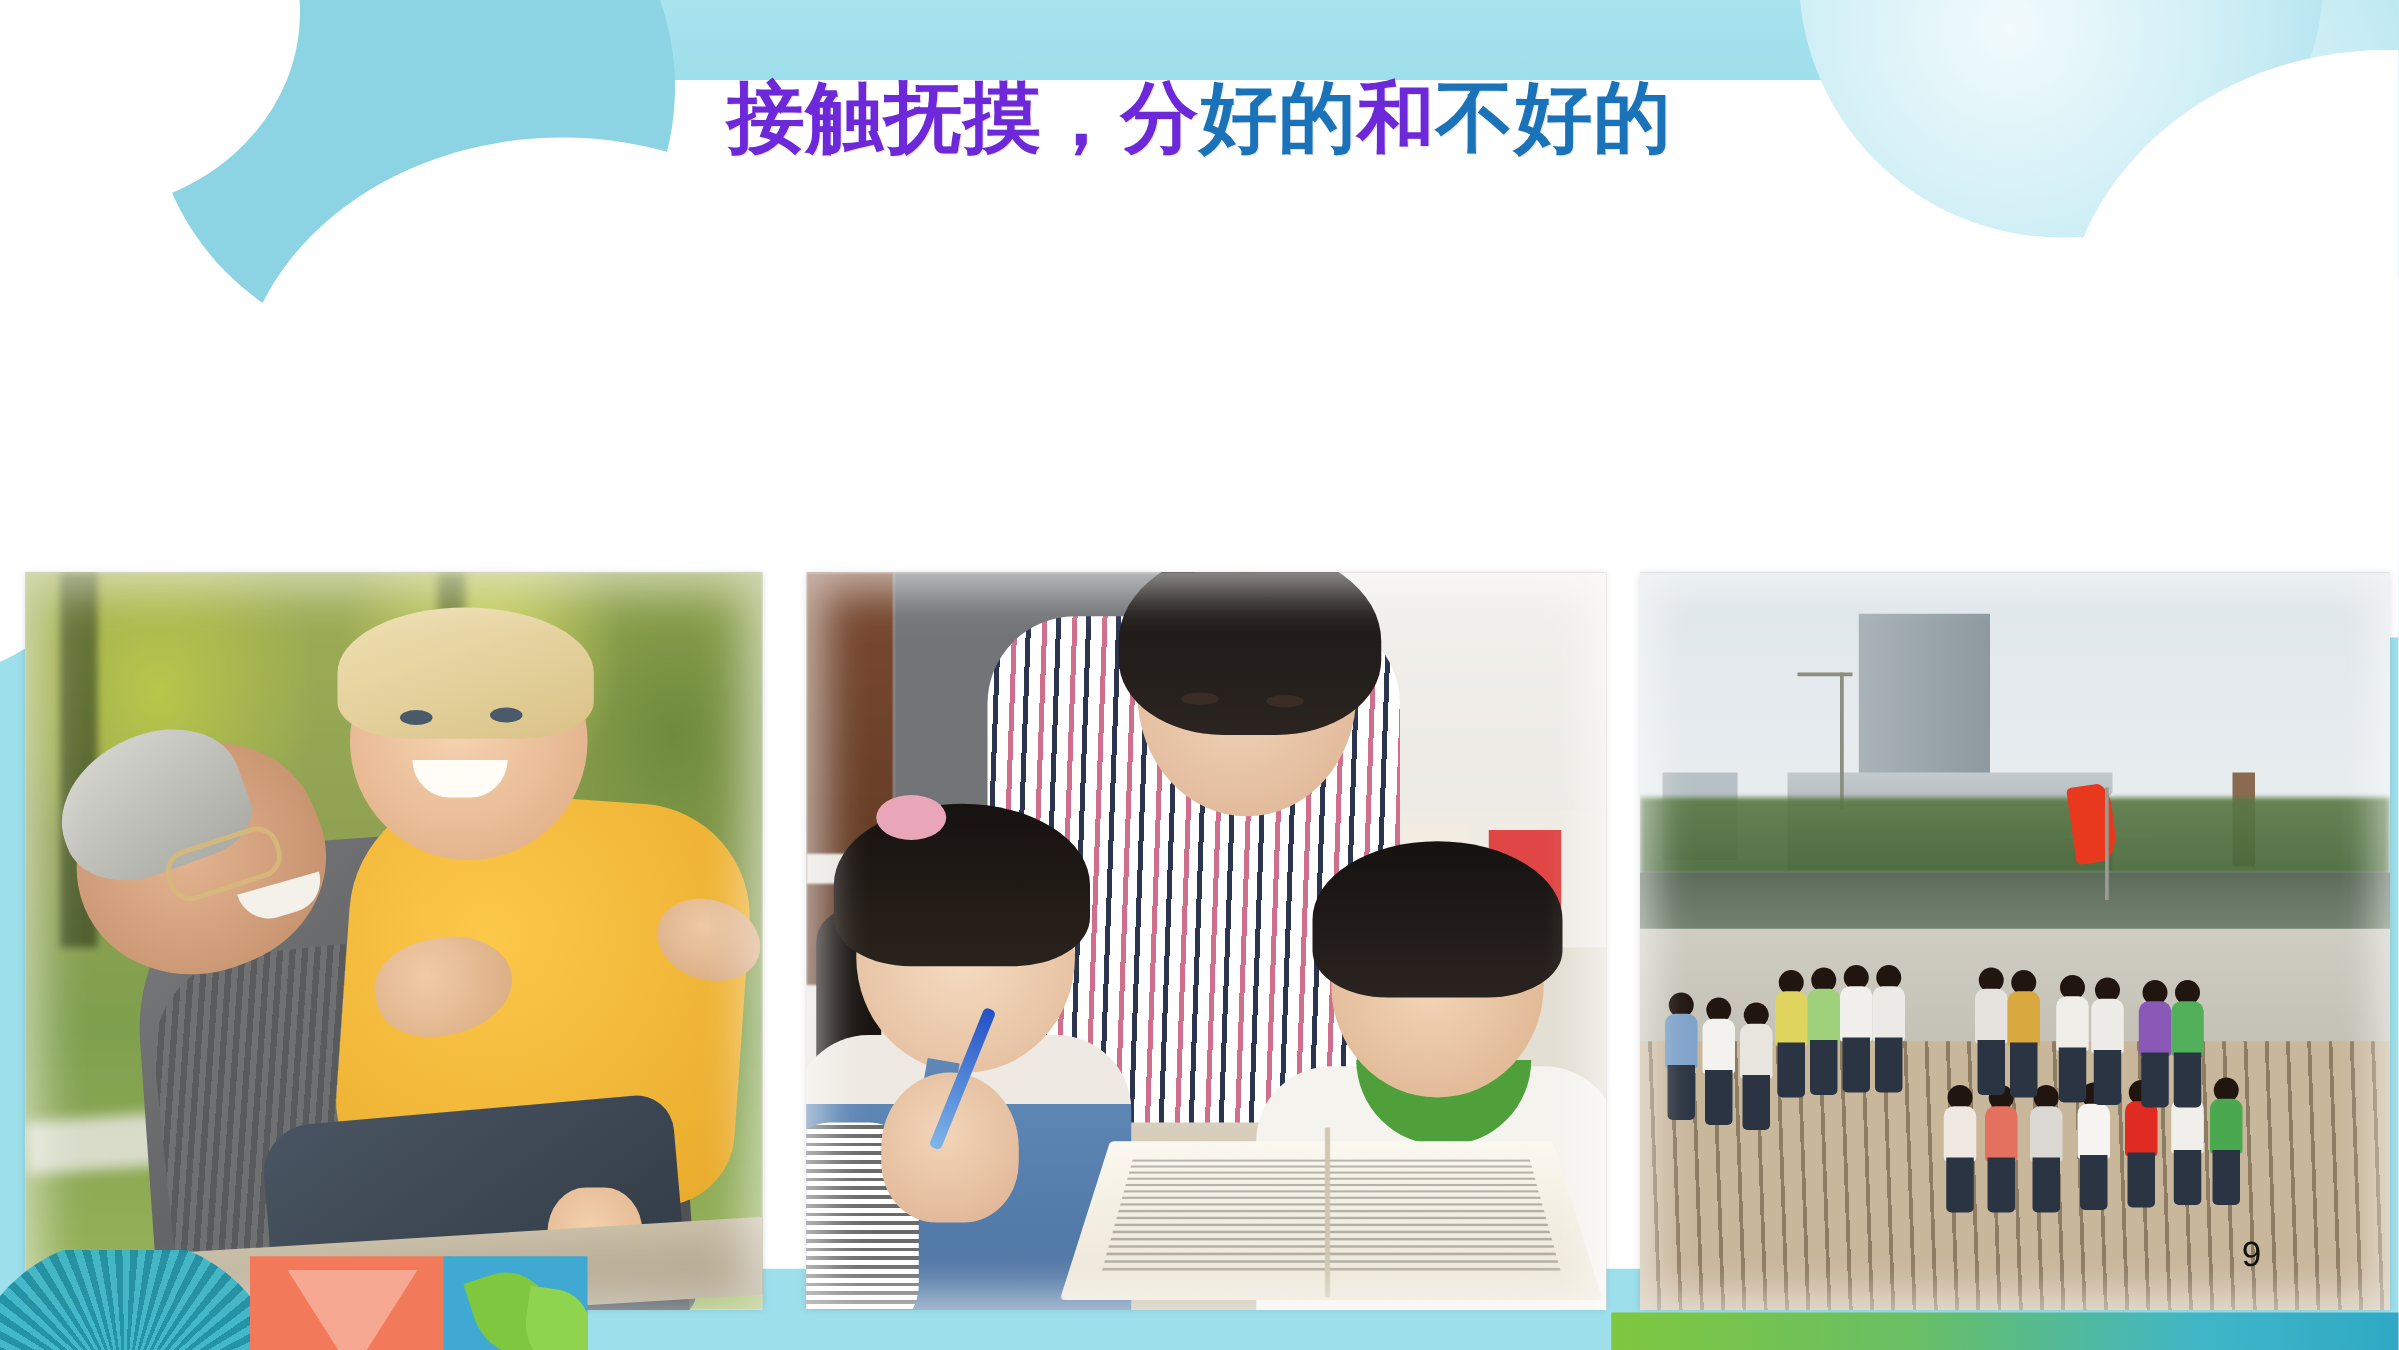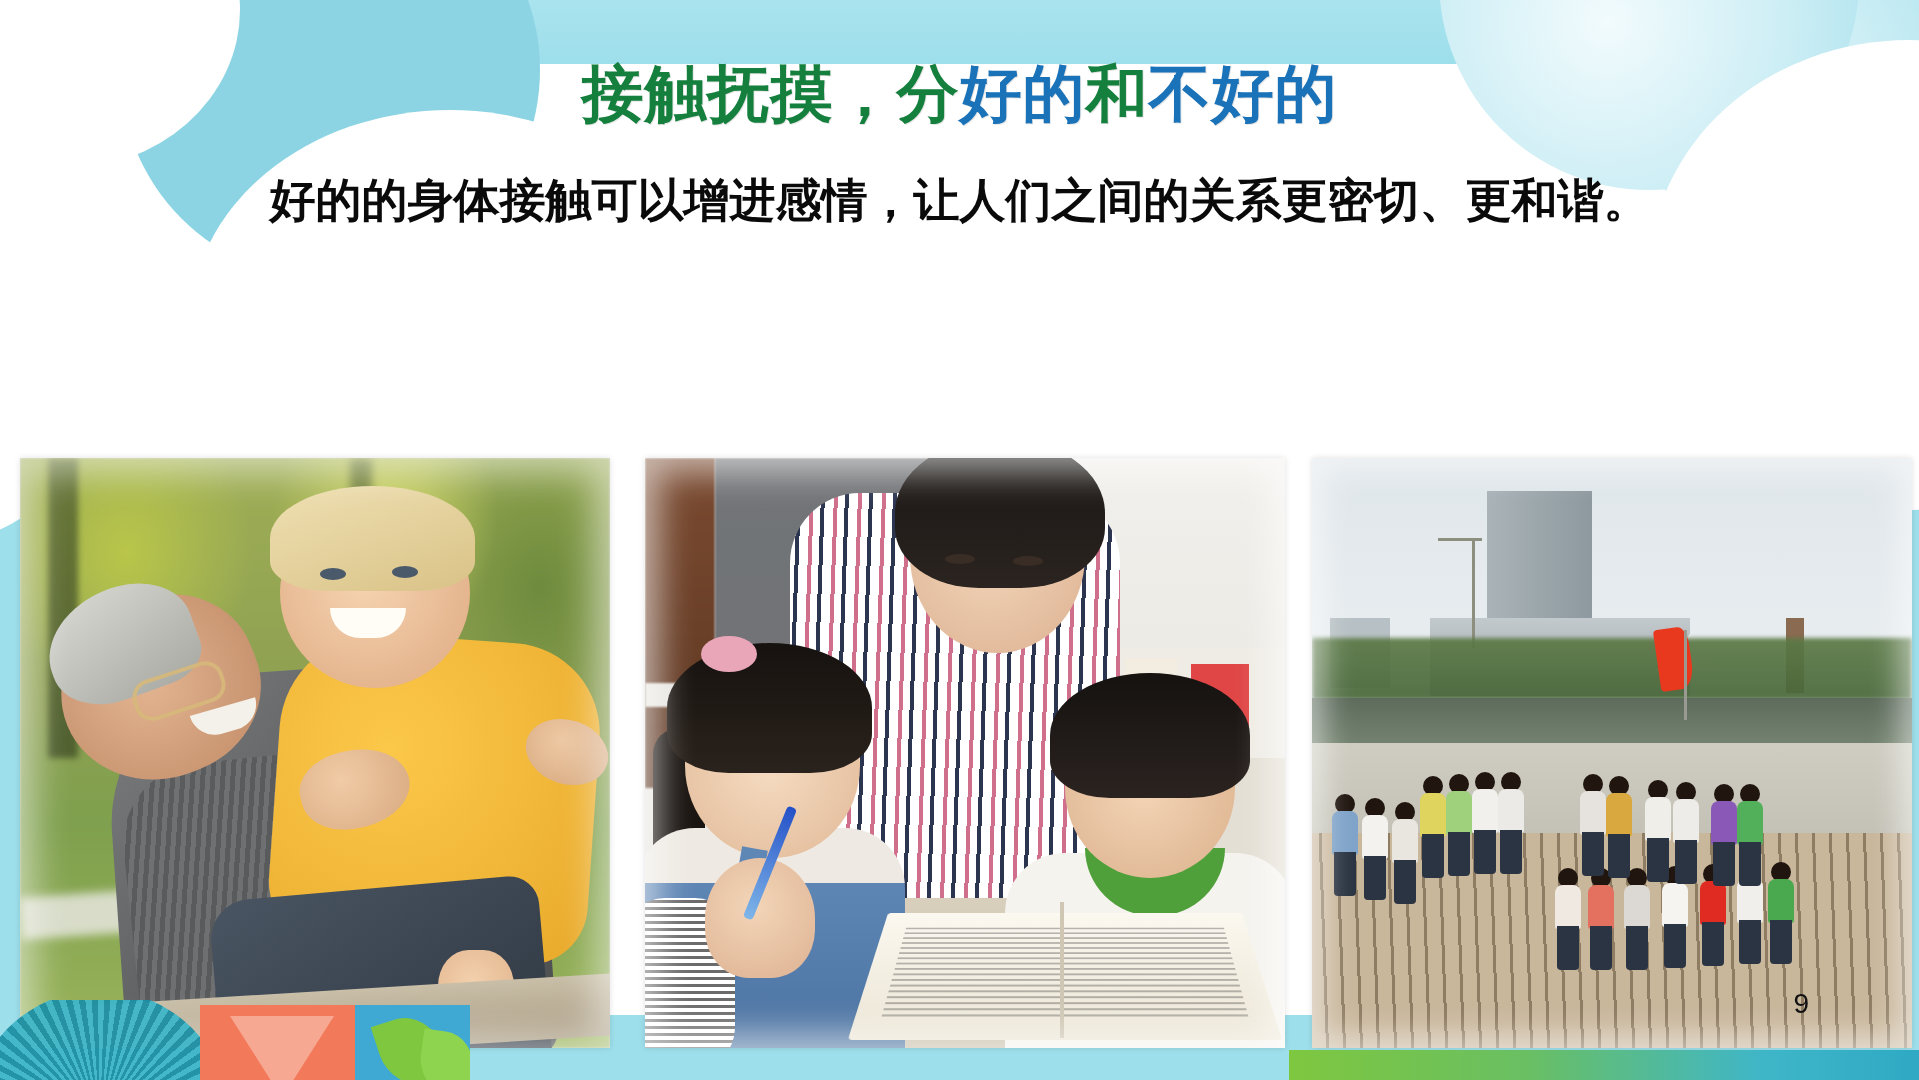--- a/index.html
+++ b/index.html
@@ -83,21 +83,21 @@
 
   
   .title{
     position:absolute;left:0;top:60px;width:1919px;
     text-align:center;
     font-family:"DejaVu Sans","Liberation Sans",sans-serif;
     font-weight:bold;font-size:62px;line-height:1.1;
     letter-spacing:1px;white-space:nowrap;
     text-shadow:1px 1px 0 rgba(0,0,0,.10);
   }
-  .t-red{color:#15803d;}
+  .t-red{color:#6d28d9;}
   .t-blue{color:#1a72b8;}
 
   
   .subtitle{
     position:absolute;left:0;top:170px;width:1919px;
     text-align:center;
     font-family:"DejaVu Serif","Liberation Serif",serif;
     font-weight:bold;font-size:46px;color:#0a0a0a;
     letter-spacing:0px;white-space:nowrap;
   }
@@ -290,21 +290,20 @@
   <div class="blob blob-tl-white3"></div>
 
   <div class="blob blob-tr-1"></div>
   <div class="blob blob-tr-2"></div>
   <div class="blob blob-tr-3"></div>
 
   <div class="title">
     <span class="t-red">接触抚摸，分</span><span class="t-blue">好的</span><span class="t-red">和</span><span class="t-blue">不好的</span>
   </div>
 
-  <div class="subtitle">好的的身体接触可以增进感情，让人们之间的关系更密切、更和谐。</div>
 
   <div class="photos">
 
     <div class="photo photo-1">
       <div class="photo-inner">
         <div class="p1-bg"></div>
         <div class="p1-trunk"></div>
         <div class="p1-trunk2"></div>
         <div class="p1-path"></div>
         <div class="p1-man-body"></div>

